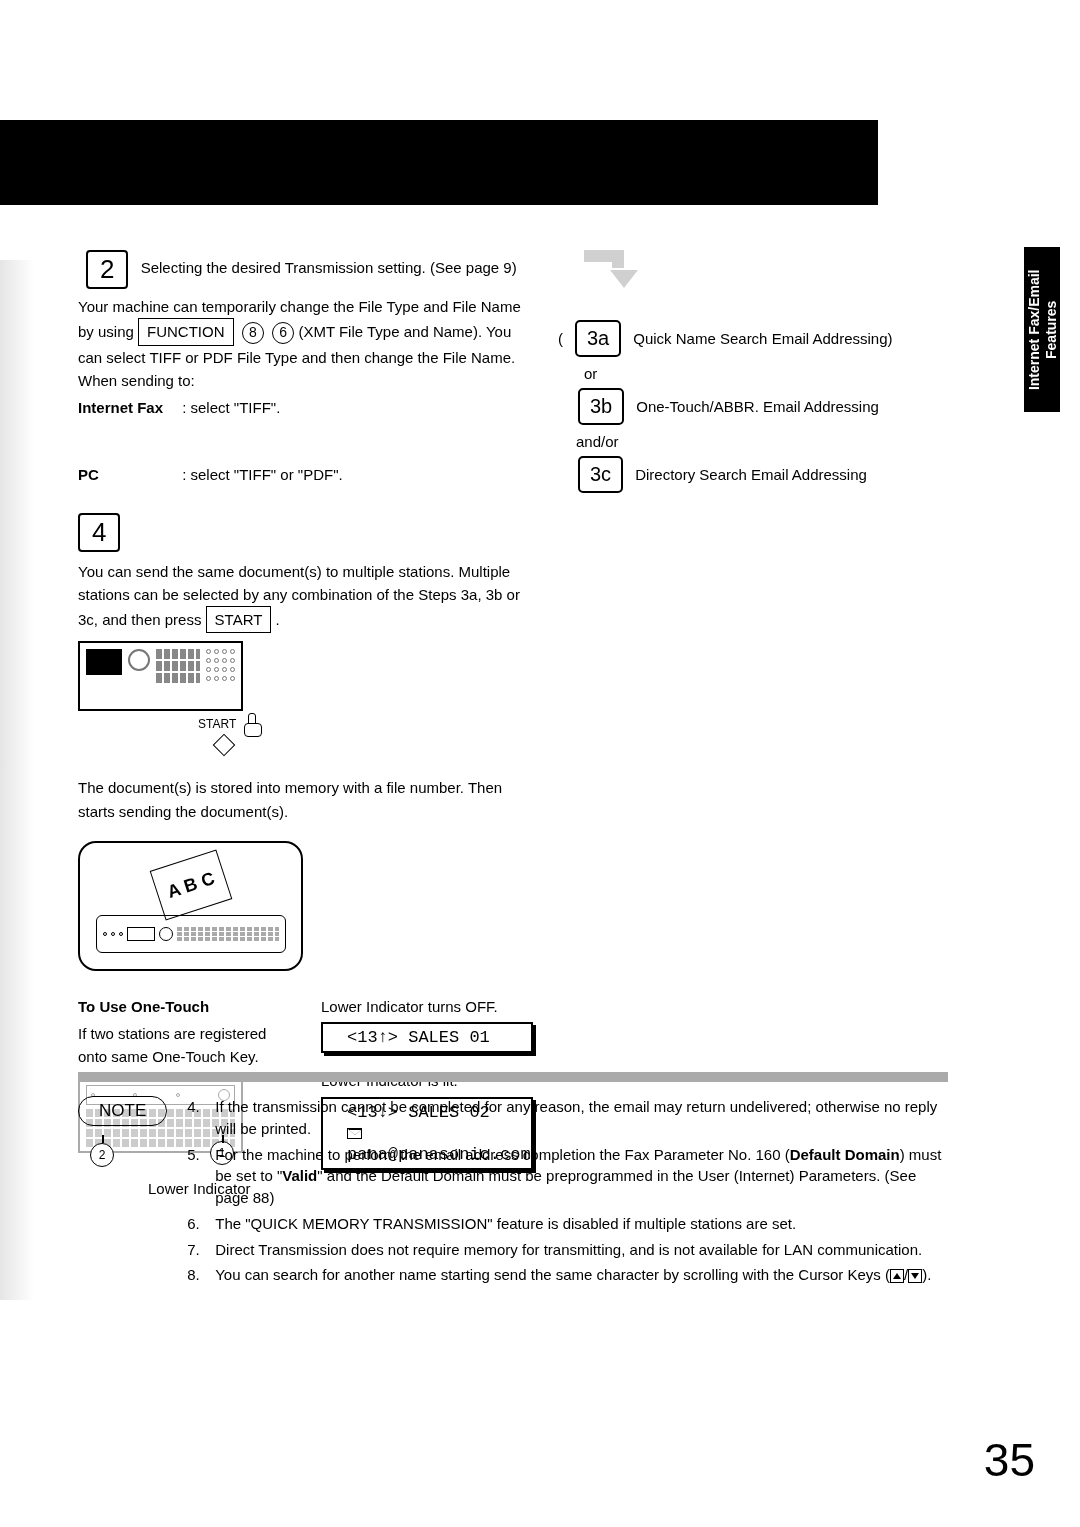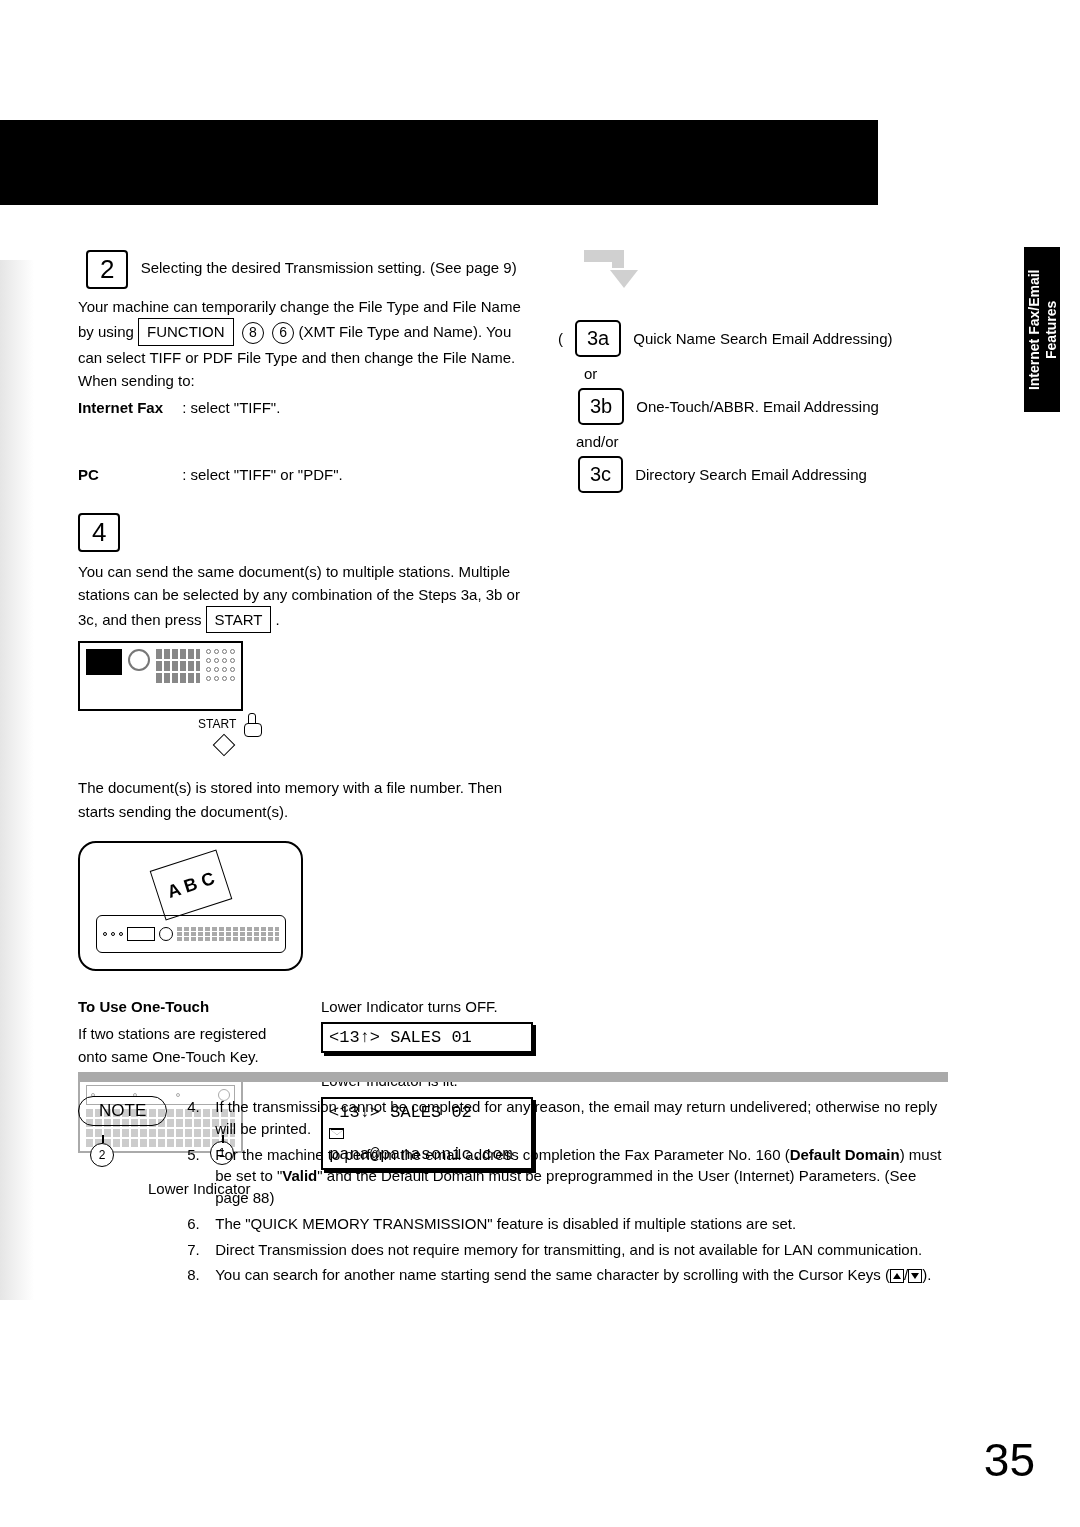--- a/index.html
+++ b/index.html
@@ -45,21 +45,21 @@
   .kb-outer .top span { width: 4px; height: 4px; border: 1px solid #aaa; border-radius: 50%; }
   .kb-outer .top .dial { width: 12px; height: 12px; border: 1.5px solid #aaa; border-radius: 50%; }
   .kb-outer .keys { display: flex; flex-direction: column; gap: 2px; }
   .kb-outer .keys div { height: 8px; background: repeating-linear-gradient(90deg,#ccc 0 7px,#fff 7px 9px); }
   .call1 { position: absolute; left: 10px; bottom: -16px; width: 24px; height: 24px; border: 1.5px solid #000; border-radius: 50%; background: #fff; display: flex; align-items: center; justify-content: center; font-size: 12px; }
   .call2 { position: absolute; left: 130px; bottom: -14px; width: 24px; height: 24px; border: 1.5px solid #000; border-radius: 50%; background: #fff; display: flex; align-items: center; justify-content: center; font-size: 12px; }
   .call-line { position: absolute; border: 0.8px solid #000; }
   .lower-box { display: inline-block; border: 1px solid #000; font-size: 9px; padding: 1px 3px; margin-left: 104px; margin-top: 22px; }
   .lower-dot { display: inline-block; width: 6px; height: 6px; border: 1px solid #000; border-radius: 50%; margin-left: 3px; vertical-align: middle; }
   .lower-lbl { text-align: center; margin-top: 24px; font-size: 15px; }
-  .lcd-disp { border: 2px solid #000; font-family: 'Courier New', monospace; font-size: 17px; padding: 3px 6px; width: 212px; line-height: 1.25; margin-top: 4px; box-shadow: 3px 3px 0 #000; }
+  .lcd-disp { border: 2px solid #000; font-family: 'Courier New', monospace; font-size: 17px; padding: 3px 24px; width: 212px; line-height: 1.25; margin-top: 4px; box-shadow: 3px 3px 0 #000; }
   .envelope { display: inline-block; width: 15px; height: 11px; border: 1.3px solid #000; position: relative; vertical-align: middle; margin-right: 2px; }
   .envelope::after { content: ''; position: absolute; left: 0; top: 0; border-left: 7.5px solid transparent; border-right: 7.5px solid transparent; border-top: 6px solid #000; }
   .envelope::before { content: ''; position: absolute; left: 1px; top: 1px; border-left: 6.5px solid transparent; border-right: 6.5px solid transparent; border-top: 5px solid #fff; z-index: 1; }
   .flow-arrow { width: 60px; height: 70px; position: relative; margin-left: 26px; }
   .flow-arrow .stem { position: absolute; left: 0; top: 0; width: 40px; height: 18px; border-top: 12px solid #d0d0d0; border-right: 12px solid #d0d0d0; }
   .flow-arrow .head { position: absolute; left: 26px; top: 20px; width: 0; height: 0; border-left: 14px solid transparent; border-right: 14px solid transparent; border-top: 18px solid #d0d0d0; }
   .right-row { display: flex; align-items: center; gap: 12px; margin-bottom: 8px; }
   .right-sep { margin-left: 26px; font-size: 15px; margin-bottom: 6px; }
   .note-sec { position: absolute; left: 78px; top: 1072px; width: 870px; }
   .note-bar { height: 10px; background: #aaa; margin-bottom: 14px; }

